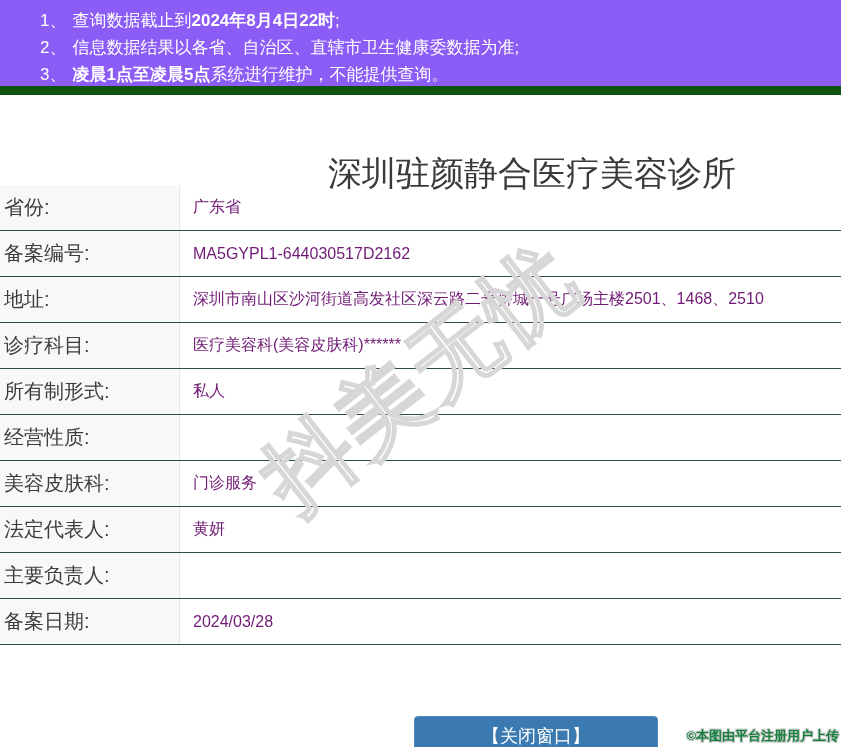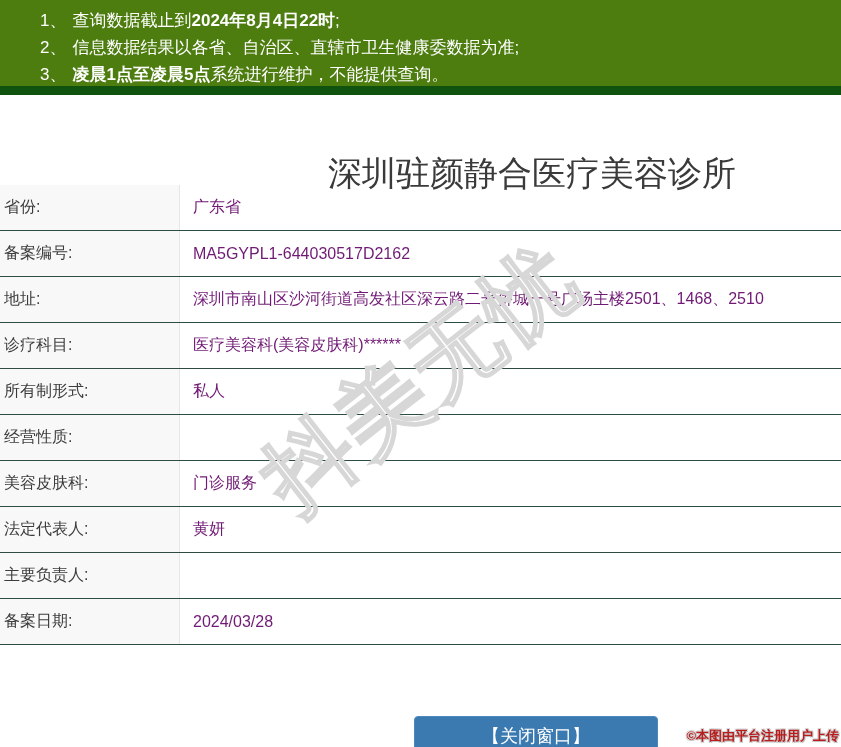--- a/index.html
+++ b/index.html
@@ -9,21 +9,21 @@
     width:841px; height:747px;
     overflow:hidden;
     background:#ffffff;
     font-family:"Liberation Sans","DejaVu Sans",sans-serif;
     color:#3c3c3c;
   }
 
   
   .banner {
     width:841px; height:86px;
-    background:#4d7c0f;
+    background:#8b5cf6;
     padding:7px 0 0 40px;
   }
   .banner-line {
     color:#ffffff;
     font-size:17px;
     line-height:27px;
     white-space:nowrap;
   }
   .banner-line b { font-weight:bold; }
   .banner-line .num { margin-right:6px; }
@@ -51,21 +51,21 @@
     display:flex;
     height:46px;
     border-bottom:1px solid #2d4c44;
   }
   .cell-label {
     width:180px;
     background:#f8f8f8;
     border-right:1px solid #e7e7e7;
     display:flex; align-items:center;
     padding-left:4px;
-    font-size:16px;
+    font-size:20px;
     color:#3c3c3c;
   }
   .cell-value {
     flex:1;
     display:flex; align-items:center;
     padding-left:13px;
     font-size:16px;
     color:#701a75;
     white-space:nowrap;
     overflow:hidden;
@@ -83,21 +83,21 @@
     font-size:18px;
     font-family:inherit;
     text-align:center;
     cursor:pointer;
   }
   .attribution {
     position:absolute;
     right:2px; top:727px;
     font-size:13px;
     font-weight:bold;
-    color:#b91c1c;
+    color:#15803d;
     text-shadow:1px 1px 0 #c0c0c0, -1px -1px 0 #d6d6d6, 1px -1px 0 #cccccc, -1px 1px 0 #cccccc;
     white-space:nowrap;
   }
 
   
   .watermark {
     position:absolute;
     left:421px; top:379px;
     transform:translate(-50%,-50%) rotate(-38deg);
     font-size:88px;

